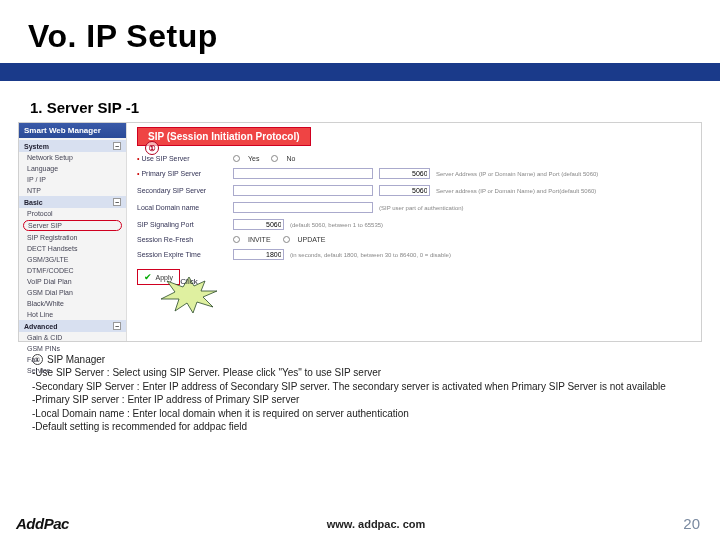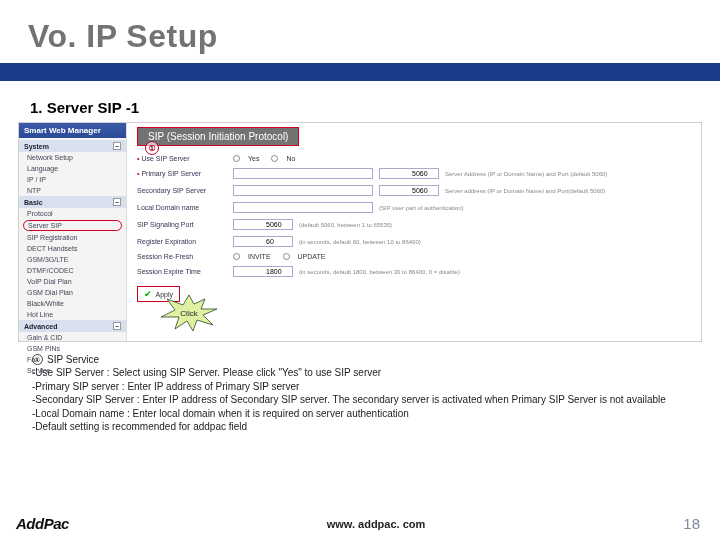--- a/index.html
+++ b/index.html
@@ -1,42 +1,42 @@
 <!DOCTYPE html>
 <html><head>
 <meta charset="utf-8">
 <style>
   * { box-sizing: border-box; margin: 0; padding: 0; }
   body { width: 720px; height: 540px; font-family: Arial, sans-serif; background: #fff; position: relative; overflow: hidden; }
   .title-bar { padding: 18px 0 0 28px; }
-  .title-bar h1 { font-size: 32px; font-weight: bold; color: #737373; letter-spacing: 0.5px; }
+  .title-bar h1 { font-size: 32px; font-weight: bold; color: #000000; letter-spacing: 0.5px; }
   .blue-band { background: #1a3a8a; height: 18px; margin-top: 8px; }
   .sub-heading { font-size: 15px; font-weight: bold; padding: 18px 0 6px 30px; }
   .screenshot-wrap { margin: 0 18px; display: flex; border: 1px solid #d0d0d0; background: #fff; height: 220px; position: relative; }
   .sidebar { width: 108px; background: #f4f4f4; font-size: 7px; border-right: 1px solid #ddd; }
   .sb-head { background: linear-gradient(#3a5aa8,#2a4a98); color: #fff; font-size: 8px; font-weight: bold; padding: 3px 5px; }
   .sb-small { color:#888; font-size:5px; padding:1px 4px;}
   .sb-section { background: #d8e0f0; color: #223; font-weight: bold; padding: 2px 5px; display: flex; justify-content: space-between; align-items: center; font-size: 7px; }
   .sb-item { padding: 2px 8px; color: #445; font-size: 7px; }
   .sb-item.highlight { border: 1.5px solid #d00020; border-radius: 6px; margin: 1px 4px; padding: 1px 4px; }
   .minus { width: 8px; height: 8px; background:#fff; border:1px solid #999; display:inline-flex; align-items:center; justify-content:center; font-size:7px; line-height:7px; color:#333;}
   .main-panel { flex: 1; padding: 4px 8px 4px 10px; font-size: 7px; color: #333; }
   .panel-title-wrap { border: 1.5px solid #d00020; display: inline-block; padding: 0; margin-bottom: 6px; }
-  .panel-title { background: #737373; color: #fff; font-weight: normal; padding: 3px 10px; font-size: 10px; }
+  .panel-title { background: #ef4444; color: #fff; font-weight: bold; padding: 3px 10px; font-size: 10px; }
   .form-row { display: flex; align-items: center; padding: 3px 0; gap: 6px; }
   .form-label { width: 90px; color: #335; font-size: 7px; }
   .form-label.req::before { content: "• "; color: #c00; }
   .form-input { border: 1px solid #aac; background: #fff; height: 11px; font-size: 7px; padding: 0 2px; }
-  .w40{width:60px;padding-left:32px;} .w140{width:140px;}
+  .w40{width:51px;padding-left:32px;} .w140{width:140px;}
   .form-hint { color: #888; font-size: 6px; }
   .radio-dot{ display:inline-block; width:7px; height:7px; border:1px solid #888; border-radius:50%; margin-right:2px; vertical-align:middle;}
   .apply-row { margin-top: 6px; border: 1.5px solid #d00020; display: inline-flex; align-items:center; padding: 2px 6px; gap: 4px; }
   .check { color: #0a0; font-size: 9px; }
   .circle-1 { position: absolute; left: 126px; top: 18px; width: 14px; height: 14px; border: 1.2px solid #b00020; border-radius: 50%; display:flex; align-items:center; justify-content:center; font-size:8px; color:#b00020; font-weight:bold; background: rgba(255,255,255,0.6); }
-  .burst { position: absolute; left: 140px; bottom: 10px; width: 60px; height: 36px; display:flex; align-items:center; justify-content:center; }
+  .burst { position: absolute; left: 140px; bottom: 28px; width: 60px; height: 36px; display:flex; justify-content:center; }
   .burst svg { position:absolute; left:0; top:0; }
   .burst span { position:relative; font-size:8px; color:#223; z-index:2; }
   .notes { padding: 10px 22px 0 32px; font-size: 10px; line-height: 1.35; color: #222; }
   .notes .lead { display:inline-flex; align-items:center; gap:4px; }
   .notes .small-circ { display:inline-flex; width:11px; height:11px; border:1px solid #444; border-radius:50%; align-items:center; justify-content:center; font-size:7px; }
   .footer { position: absolute; bottom: 10px; left: 16px; width: 100%; display:flex; align-items:center; justify-content:center; font-size: 11px; font-weight: bold; color:#222; }
   .logo { position:absolute; left:16px; bottom:8px; font-size:15px; font-style:italic; font-weight:900; letter-spacing:-0.5px; color:#111;}
   .page-num { position:absolute; right:20px; bottom:8px; font-size:15px; color:#7a8aa0;}
 </style>
 </head>
@@ -119,25 +119,20 @@
       <input class="form-input w140" style="">
       <span class="form-hint">(SIP user part of authentication)</span>
     </div>
 
     <div class="form-row">
       <div class="form-label">SIP Signaling Port</div>
       <input class="form-input w40" value="5060" style="">
       <span class="form-hint">(default 5060, between 1 to 65535)</span>
     </div>
 
-    <div class="form-row">
-      <div class="form-label">Register Expiration</div>
-      <input class="form-input w40" value="60" style="">
-      <span class="form-hint">(in seconds, default 60, between 10 to 86400)</span>
-    </div>
 
     <div class="form-row">
       <div class="form-label">Session Re-Fresh</div>
       <span class="radio-dot"></span>
         <span>INVITE</span>
       <span class="radio-dot" style="margin-left:6px;"></span>
         <span>UPDATE</span>
     </div>
 
     <div class="form-row">
@@ -158,24 +153,24 @@
     <svg width="60" height="36" viewBox="0 0 60 36">
       <polygon points="30,0 35,9 46,4 42,14 58,14 44,20 54,30 38,25 34,36 28,26 16,34 20,22 2,22 16,15 8,4 24,10" fill="#dff0a0" stroke="#2a4a2a" stroke-width="0.8"></polygon>
     </svg>
     <span>Click</span>
   </div>
 </div>
 
 <div class="notes">
   <div class="lead">
     <span class="small-circ">①</span>
-    <span>SIP Service</span>
+    <span>SIP Manager</span>
   </div>
   <div>-Use SIP Server : Select using SIP Server. Please click "Yes" to use SIP server</div>
+  <div>-Secondary SIP Server : Enter IP address of Secondary SIP server. The secondary server is activated when Primary SIP Server is not available</div>
   <div>-Primary SIP server : Enter IP address of Primary SIP server</div>
-  <div>-Secondary SIP Server : Enter IP address of Secondary SIP server. The secondary server is activated when Primary SIP Server is not available</div>
   <div>-Local Domain name : Enter local domain when it is required on server authentication</div>
   <div>-Default setting is recommended for addpac field</div>
 </div>
 
 <div class="logo">AddPac</div>
 <div class="footer">www. addpac. com</div>
-<div class="page-num">18</div>
+<div class="page-num">20</div>
 
 </body></html>

